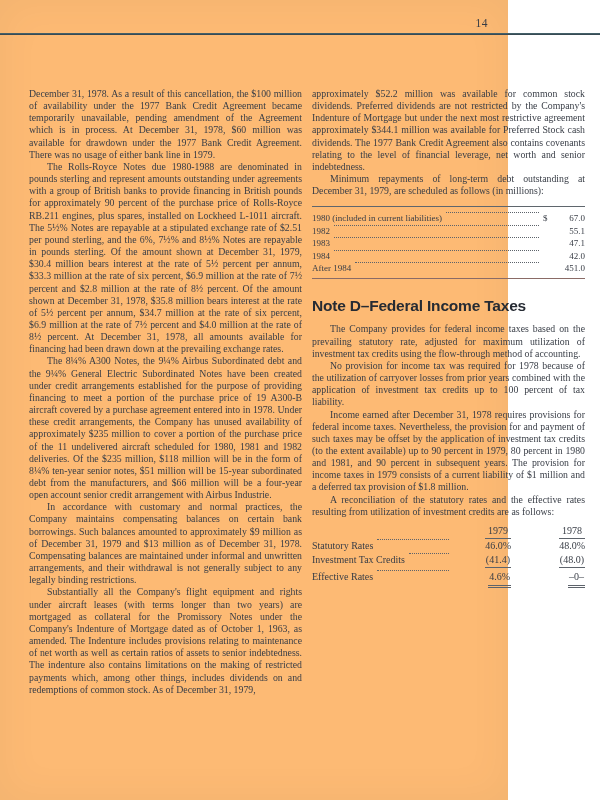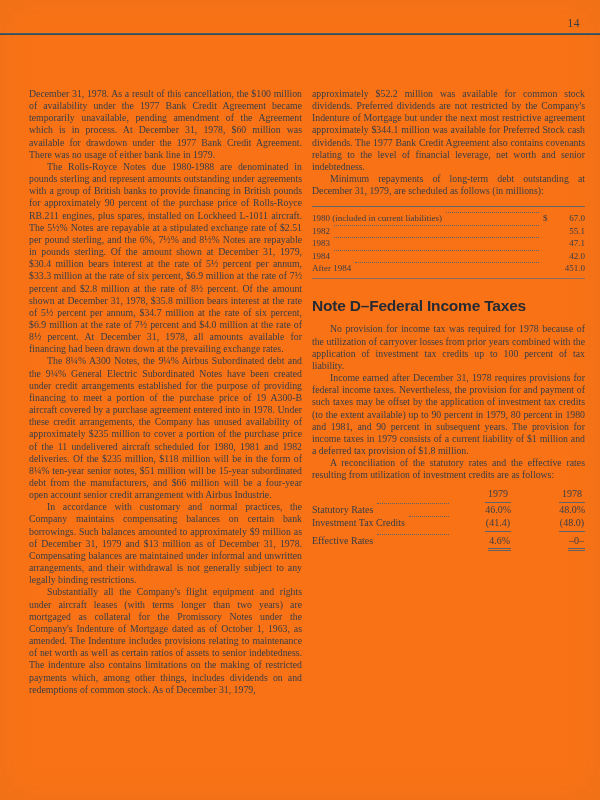--- a/index.html
+++ b/index.html
@@ -1,19 +1,19 @@
 <!DOCTYPE html>
 <html><head>
 <meta charset="utf-8">
 <style>
   html,body{margin:0;padding:0;}
   body{width:600px;height:800px;overflow:hidden;}
   .page{
-    position:relative;width:600px;height:800px;
-    background:#f97316;
+    position:relative;width:508px;height:800px;
+    background:#fdba74;
     box-shadow:inset 0 0 40px rgba(90,80,60,0.07);
     font-family:"Liberation Serif", serif;
     color:#383d46;
   }
   .page-number{
     position:absolute;top:17px;right:20px;
     font-size:11.5px;letter-spacing:0.5px;
   }
   .top-rule{
     position:absolute;top:33px;left:0;width:600px;height:2px;
@@ -115,20 +115,21 @@
         <div class="trow">
           <span class="tlabel">After 1984</span>
           <span class="leader"></span>
           <span class="tprefix"></span>
           <span class="tval">451.0</span>
         </div>
       </div>
 
       <h2 class="note-heading">Note D–Federal Income Taxes</h2>
 
+      <p class="body indent">The Company provides for federal income taxes based on the prevailing statutory rate, adjusted for maximum utilization of investment tax credits using the flow-through method of accounting.</p>
       <p class="body indent">No provision for income tax was required for 1978 because of the utilization of carryover losses from prior years combined with the application of investment tax credits up to 100 percent of tax liability.</p>
       <p class="body indent">Income earned after December 31, 1978 requires provisions for federal income taxes. Nevertheless, the provision for and payment of such taxes may be offset by the application of investment tax credits (to the extent available) up to 90 percent in 1979, 80 percent in 1980 and 1981, and 90 percent in subsequent years. The provision for income taxes in 1979 consists of a current liability of $1 million and a deferred tax provision of $1.8 million.</p>
       <p class="body indent">A reconciliation of the statutory rates and the effective rates resulting from utilization of investment credits are as follows:</p>
 
       <div class="rates-table">
         <div class="trow">
           <span class="tlabel"></span>
           <span class="leader none"></span>
           <span class="tcol1"><span class="yr">1979</span></span>
           <span class="tcol2"><span class="yr">1978</span></span>

